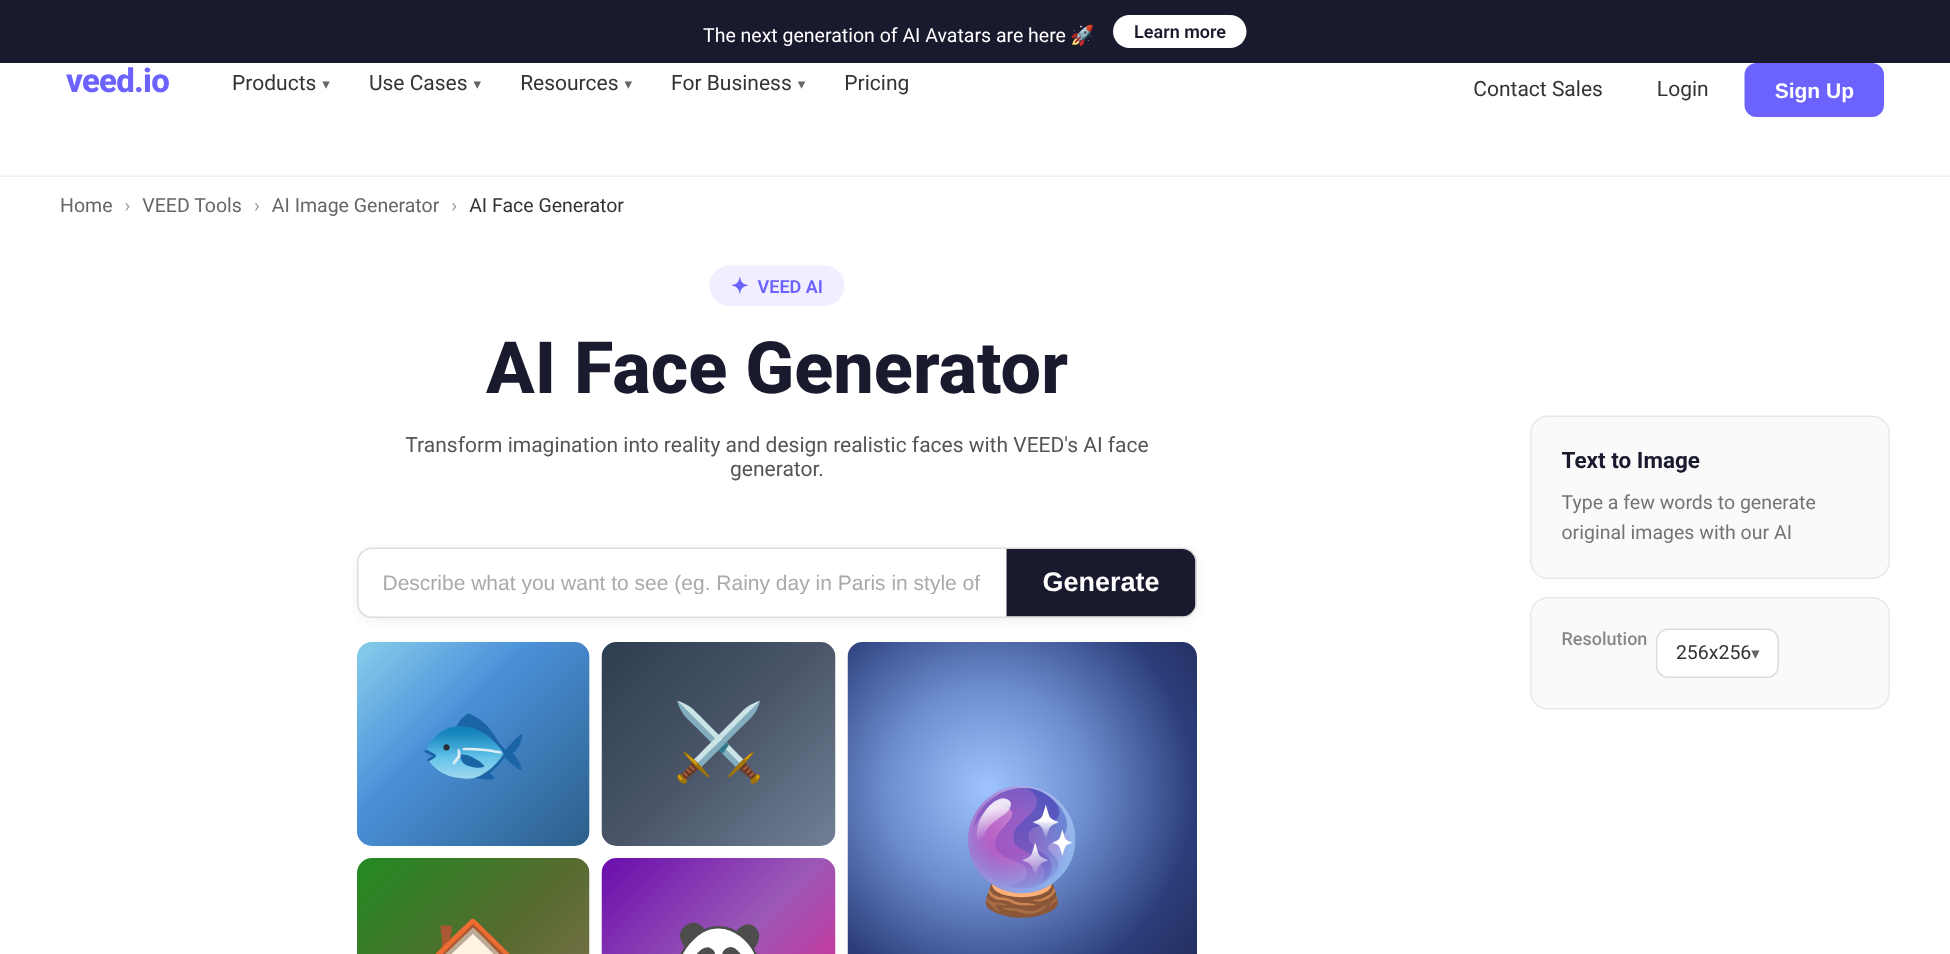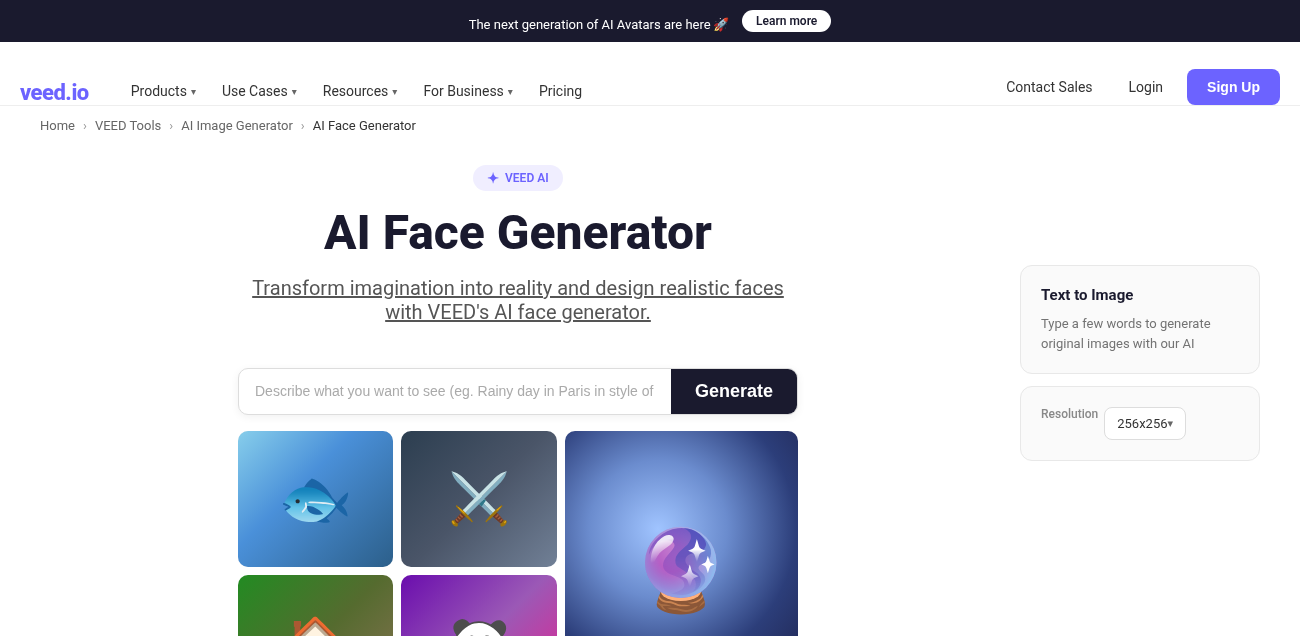--- a/index.html
+++ b/index.html
@@ -23,23 +23,23 @@
       padding: 4px 14px;
       border-radius: 20px;
       text-decoration: none;
       font-size: 12px;
       font-weight: 600;
     }
 
     
     nav {
       display: flex;
-      align-items: flex-end;
-      padding: 0 20px;
-      height: 64px;
+      align-items: flex-start;
+      padding: 0 44px;
+      height: 76px;
       border-bottom: 1px solid #eee;
       gap: 32px;
     }
     .nav-logo {
       font-size: 22px;
       font-weight: 800;
       color: #1a1a2e;
       letter-spacing: -0.5px;
       text-decoration: none;
     }
@@ -124,25 +124,24 @@
     }
     .veed-ai-badge .spark { font-size: 14px; }
     .hero h1 {
       font-size: 48px;
       font-weight: 800;
       color: #1a1a2e;
       line-height: 1.1;
       margin-bottom: 16px;
     }
     .hero p {
-      font-size: 20px;
+      font-size: 14px;
       color: #555;
       max-width: 560px;
       margin: 0 auto;
-      text-decoration: underline;
     }
 
     
     .input-row {
       display: flex;
       width: 100%;
       max-width: 560px;
       margin: 20px auto 16px;
       border: 1.5px solid #ddd;
       border-radius: 10px;

